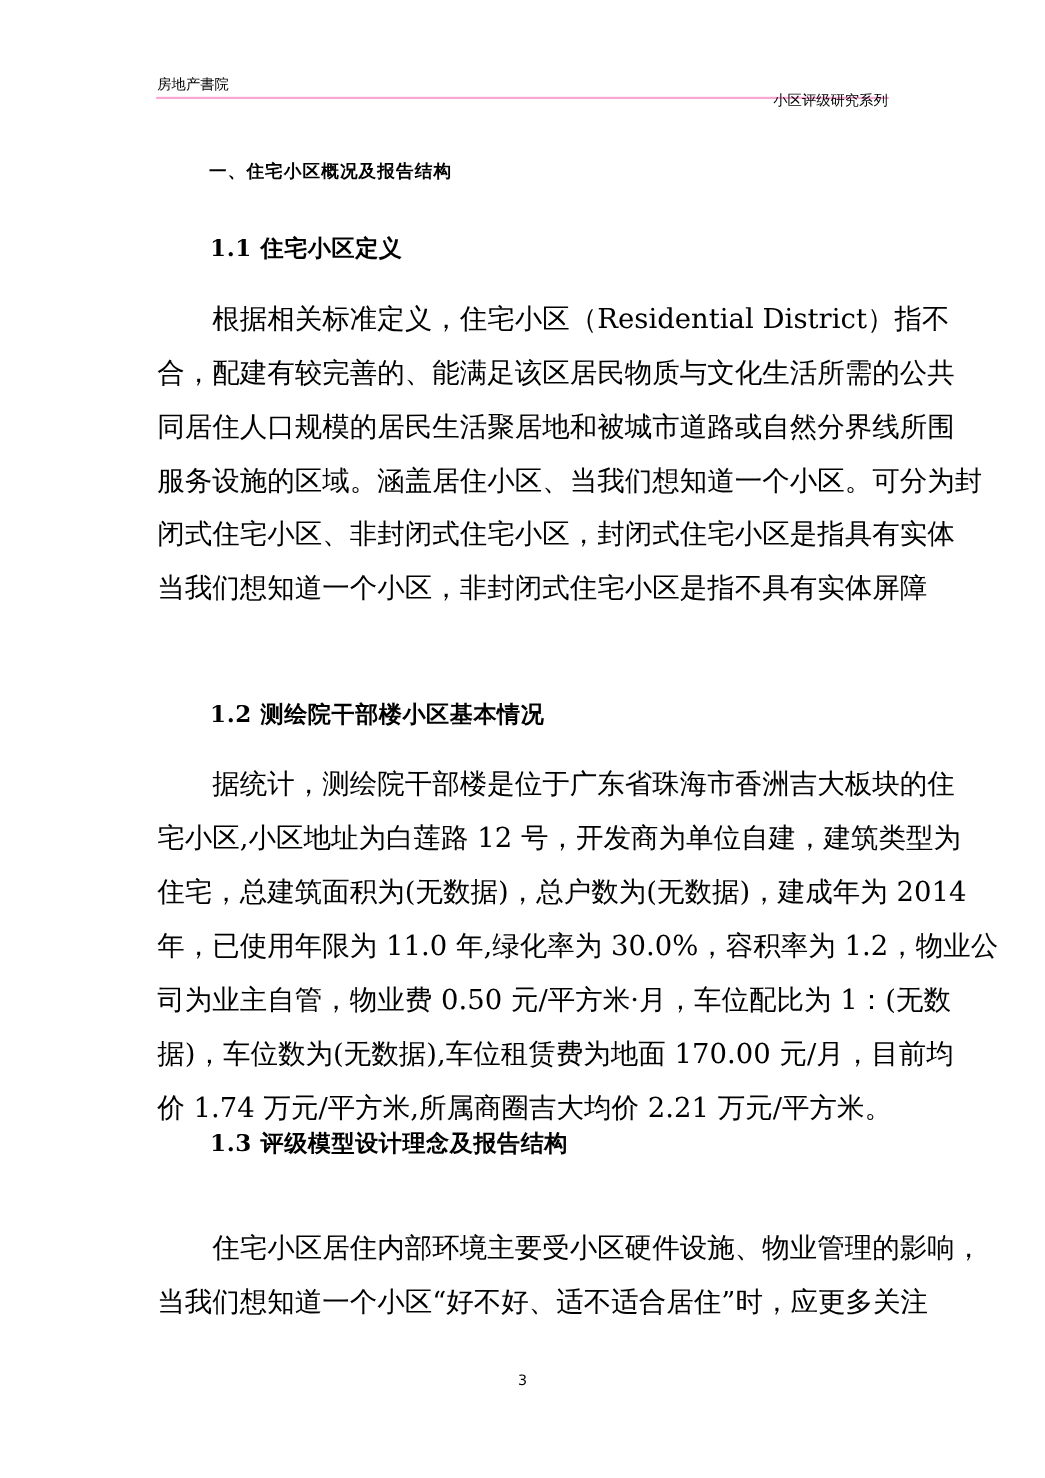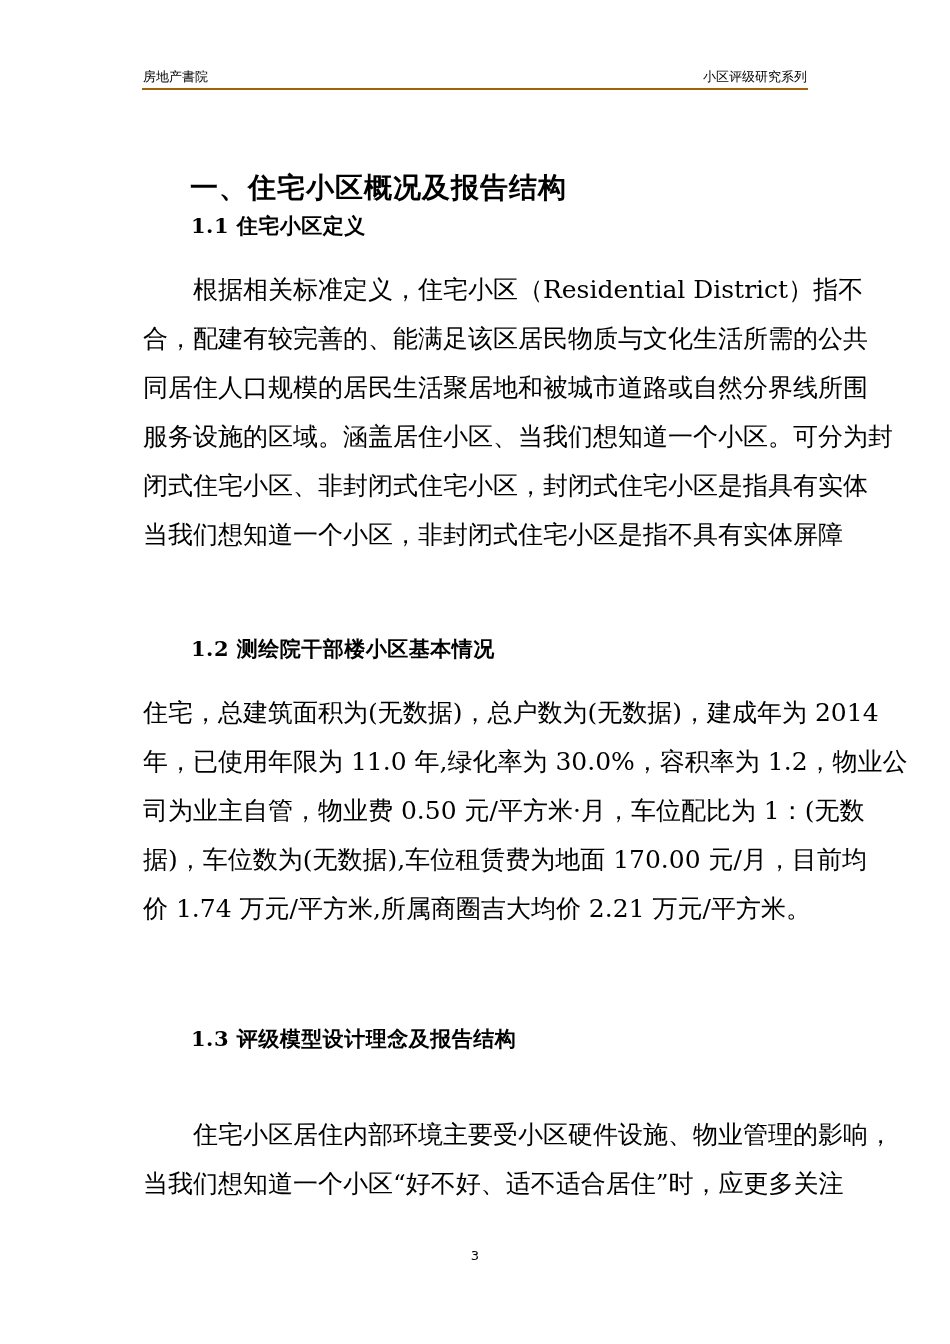--- a/index.html
+++ b/index.html
@@ -1,23 +1,23 @@
 <!DOCTYPE html>
 <html><head>
 <meta charset="utf-8">
 <style>
   html, body { margin: 0; padding: 0; background: #ffffff; }
   body { width: 950px; height: 1344px; position: relative; overflow: hidden;
          font-family: "DejaVu Serif", "Liberation Serif", serif; color: #000; }
   .page-header { position: absolute; left: 142px; top: 66px; width: 666px; height: 22px;
-                 border-bottom: 2px solid #a16207; font-family: "DejaVu Sans", "Liberation Sans", sans-serif;
+                 border-bottom: 2px solid #f9a8d4; font-family: "DejaVu Sans", "Liberation Sans", sans-serif;
                  font-size: 13px; }
   .page-header .left { position: absolute; left: 1px; top: 2px; }
-  .page-header .right { position: absolute; right: 1px; top: 2px; }
-  .h1 { position: absolute; left: 190px; top: 146px; font-size: 28px; font-weight: bold; letter-spacing: 1px; margin-top: 23px; }
+  .page-header .right { position: absolute; right: 1px; top: 16px; }
+  .h1 { position: absolute; left: 190px; top: 146px; font-size: 16px; font-weight: bold; letter-spacing: 1px; }
   .h2 { position: absolute; left: 191px; font-size: 21px; font-weight: bold; letter-spacing: 0.5px; }
   .para { position: absolute; left: 143px; width: 664px; font-size: 25px; line-height: 49px; }
   .para .line { display: block; white-space: nowrap; height: 49px; }
   .para .line.just { text-align: justify; text-align-last: justify; }
   .page-number { position: absolute; left: 0; width: 950px; top: 1248px; text-align: center;
                  font-family: "DejaVu Sans", "Liberation Sans", sans-serif; font-size: 13px; }
 </style>
 </head>
 <body>
 
@@ -33,20 +33,22 @@
   <span class="line just">　　根据相关标准定义，住宅小区（Residential District）指不</span>
   <span class="line just">合，配建有较完善的、能满足该区居民物质与文化生活所需的公共</span>
   <span class="line just">同居住人口规模的居民生活聚居地和被城市道路或自然分界线所围</span>
   <span class="line just">服务设施的区域。涵盖居住小区、当我们想知道一个小区。可分为封</span>
   <span class="line just">闭式住宅小区、非封闭式住宅小区，封闭式住宅小区是指具有实体</span>
   <span class="line just">当我们想知道一个小区，非封闭式住宅小区是指不具有实体屏障</span>
 </div>
 
 <div class="h2" style="top:635px;">1.2 测绘院干部楼小区基本情况</div>
 <div class="para" style="top:688px;">
+  <span class="line just">　　据统计，测绘院干部楼是位于广东省珠海市香洲吉大板块的住</span>
+  <span class="line just">宅小区,小区地址为白莲路 12 号，开发商为单位自建，建筑类型为</span>
   <span class="line just">住宅，总建筑面积为(无数据)，总户数为(无数据)，建成年为 2014</span>
   <span class="line just">年，已使用年限为 11.0 年,绿化率为 30.0%，容积率为 1.2，物业公</span>
   <span class="line just">司为业主自管，物业费 0.50 元/平方米·月，车位配比为 1：(无数</span>
   <span class="line just">据)，车位数为(无数据),车位租赁费为地面 170.00 元/月，目前均</span>
   <span class="line">价 1.74 万元/平方米,所属商圈吉大均价 2.21 万元/平方米。</span>
 </div>
 
 <div class="h2" style="top:997px;margin-top:28px;">1.3 评级模型设计理念及报告结构</div>
 <div class="para" style="top:1110px;">
   <span class="line just">　　住宅小区居住内部环境主要受小区硬件设施、物业管理的影响，</span>

